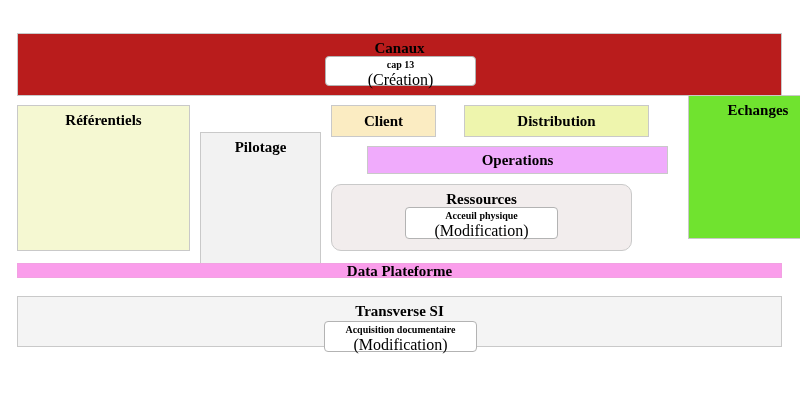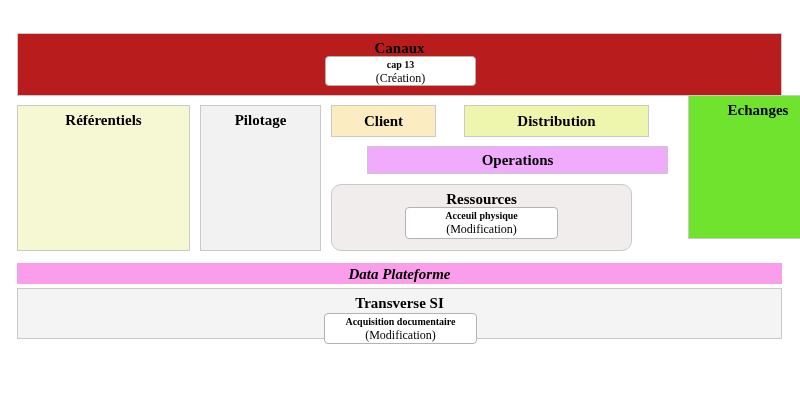--- a/index.html
+++ b/index.html
@@ -34,55 +34,55 @@
     position: absolute;
     box-sizing: border-box;
     background: #ffffff;
     border: 1px solid #b3b3b3;
     border-radius: 4px;
     text-align: center;
     padding-top: 2px;
     line-height: 1.18;
   }
   .capbox .cap-name  { font-weight: bold; font-size: 10px; display: block; }
-  .capbox .cap-state { font-weight: normal; font-size: 12px; display: block; }
+  .capbox .cap-state { font-weight: normal; font-size: 16px; display: block; }
 
   
   #blk-canaux        { left: 17px;  top: 33px;  width: 765px; height: 63px;  }
   #box-cap13         { left: 307px; top: 22px;  width: 151px; height: 30px;  }
   #blk-referentiels  { left: 17px;  top: 105px; width: 173px; height: 146px; }
   #blk-pilotage      { left: 200px; top: 105px; width: 121px; height: 146px; }
   #blk-client        { left: 331px; top: 105px; width: 105px; height: 32px;  }
   #blk-distribution  { left: 464px; top: 105px; width: 185px; height: 32px;  }
   #blk-operations    { left: 331px; top: 146px; width: 301px; height: 28px;  }
   #blk-ressources    { left: 331px; top: 184px; width: 301px; height: 67px;  }
   #box-acceuil       { left: 73px;  top: 22px;  width: 153px; height: 32px;  }
   #blk-echanges      { left: 642px; top: 95px; width: 140px; height: 144px; margin-left: 46px; }
-  #blk-dataplat      { left: 17px;  top: 263px; width: 765px; height: 21px; font-style: italic;  }
-  #blk-transverse    { left: 17px;  top: 288px; width: 765px; height: 51px;  }
+  #blk-dataplat      { left: 17px;  top: 263px; width: 765px; height: 15px;  }
+  #blk-transverse    { left: 17px;  top: 296px; width: 765px; height: 51px;  }
   #box-acquisition   { left: 306px; top: 24px;  width: 153px; height: 31px;  }
 </style>
 </head>
 <body>
 
 <div id="canvas">
 
   <div class="block" id="blk-canaux" style="background-color: #b91c1c;">
     <div class="block-title">Canaux</div>
     <div class="capbox" id="box-cap13">
       <span class="cap-name">cap 13</span>
       <span class="cap-state">(Création)</span>
     </div>
   </div>
 
   <div class="block" id="blk-referentiels" style="background-color: rgb(245, 248, 210);">
     <div class="block-title">Référentiels</div>
   </div>
 
-  <div class="block" id="blk-pilotage" style="background-color: rgb(242, 242, 242);">
+  <div class="block" id="blk-pilotage" style="background-color: rgb(242, 242, 242); margin-top: 27px;">
     <div class="block-title">Pilotage</div>
   </div>
 
   <div class="block bar" id="blk-client" style="background-color: rgb(251, 236, 194);">
     <div class="block-title">Client</div>
   </div>
 
   <div class="block bar" id="blk-distribution" style="background-color: rgb(238, 245, 173);">
     <div class="block-title">Distribution</div>
   </div>

